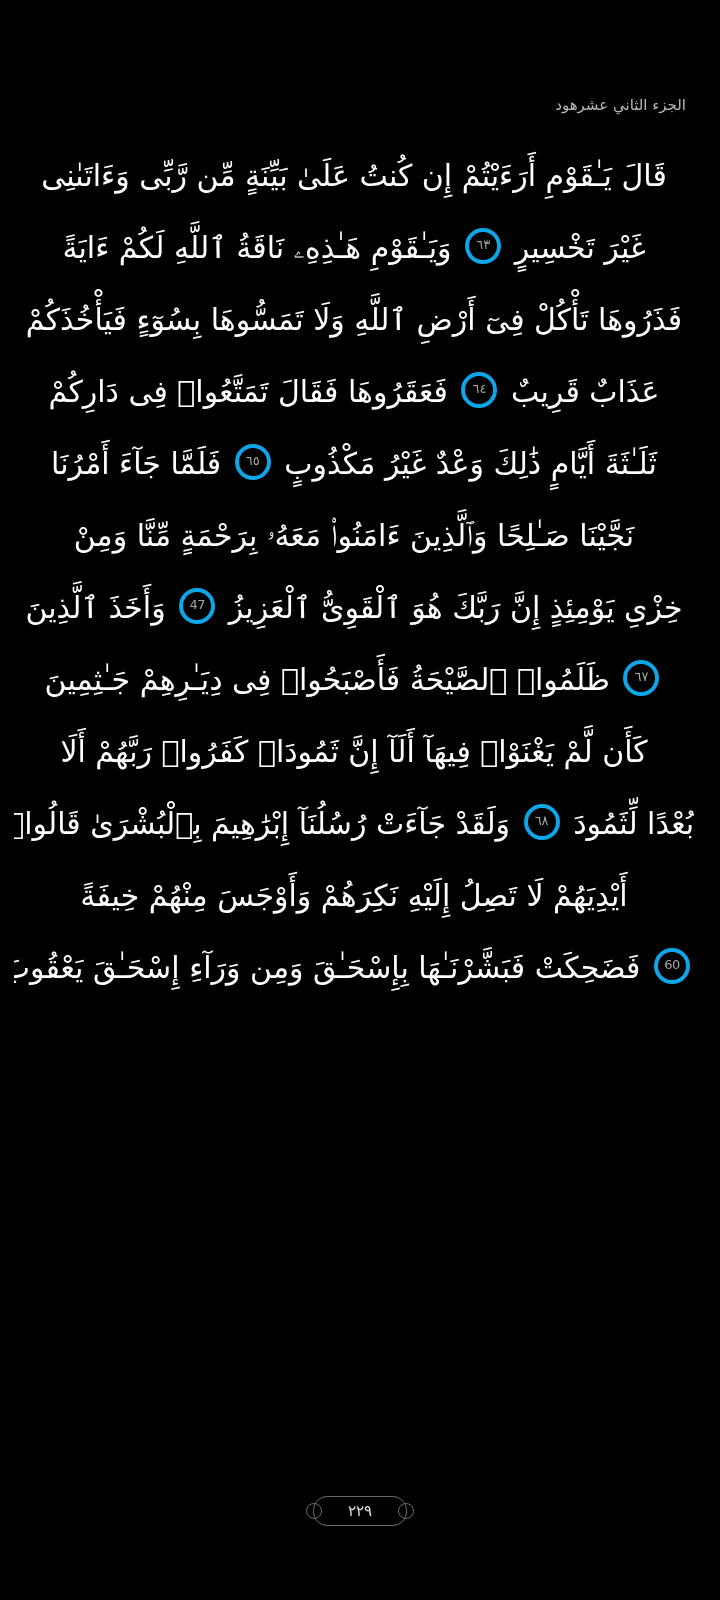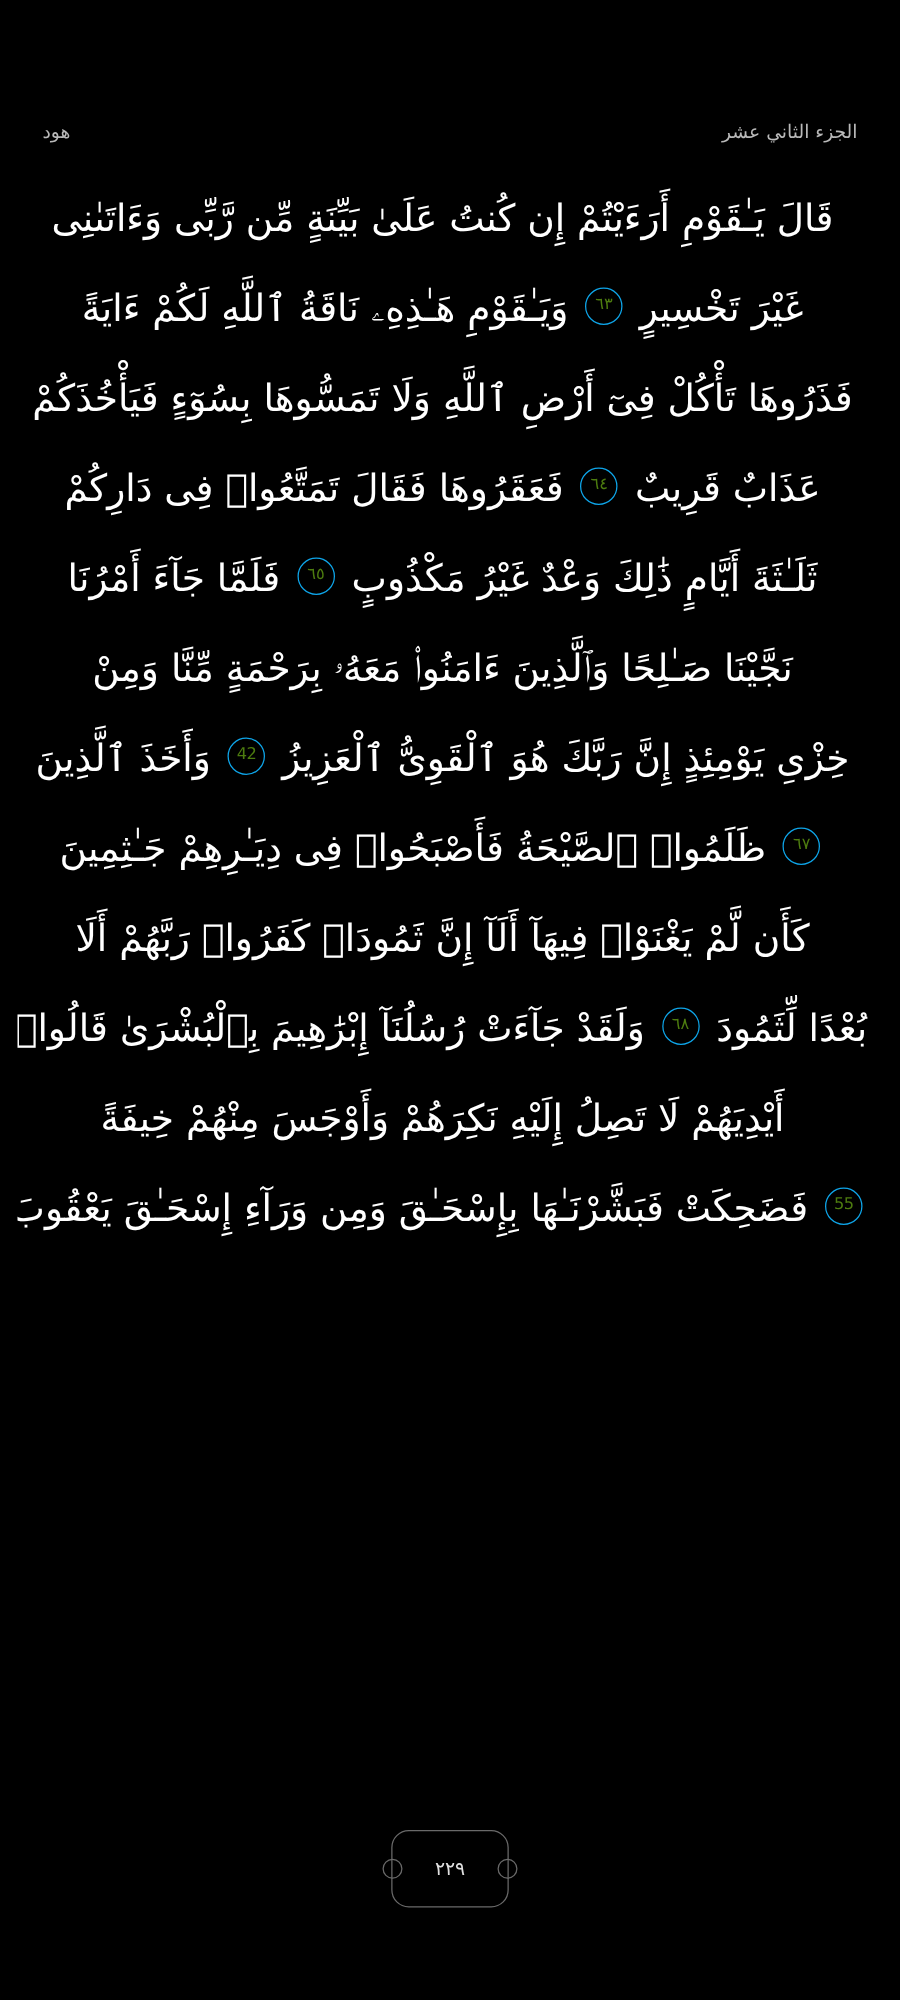--- a/index.html
+++ b/index.html
@@ -23,21 +23,21 @@
     padding: 0;
   }
   .header {
     position: absolute;
     top: 92px;
     left: 0;
     right: 0;
     height: 26px;
     display: flex;
     flex-direction: row-reverse;
-    justify-content: space-between;
+    justify-content: flex-end;
     align-items: center;
     padding: 0 34px;
     box-sizing: border-box;
   }
   .header-item {
     font-family: "DejaVu Sans", "Liberation Sans", sans-serif;
     font-size: 15px;
     color: #b9b9b9;
     letter-spacing: 0.5px;
     white-space: nowrap;
@@ -60,22 +60,22 @@
     text-align: center;
     direction: rtl;
     letter-spacing: -0.5px;
     overflow: hidden;
     text-overflow: clip;
   }
   .marker {
     display: inline-block;
     font-family: "DejaVu Sans", "Liberation Sans", sans-serif;
     font-size: 13px;
-    color: #4d7c0f;
-    border: 1px solid #0ea5e9;
+    color: #a3a3a3;
+    border: 4px solid #0ea5e9;
     border-radius: 50%;
     width: 28px;
     height: 28px;
     line-height: 26px;
     text-align: center;
     vertical-align: middle;
     margin: 4px 4px;
     position: relative;
     top: -4px;
   }
@@ -86,21 +86,21 @@
     right: 0;
     display: flex;
     justify-content: center;
   }
   .page-number {
     font-family: "DejaVu Sans", "Liberation Sans", sans-serif;
     font-size: 15px;
     color: #e0e0e0;
     border: 1px solid #6a6a6a;
     border-radius: 14px;
-    padding: 21px 34px;
+    padding: 5px 34px;
     letter-spacing: 1px;
     position: relative;
     background: #000;
   }
   .page-number::before,
   .page-number::after {
     content: "";
     position: absolute;
     top: 50%;
     width: 14px;
@@ -142,40 +142,40 @@
     <div class="aya-line">
       <span>ثَلَـٰثَةَ أَيَّامٍ ذَٰلِكَ وَعْدٌ غَيْرُ مَكْذُوبٍ</span>
       <span class="marker">٦٥</span>
       <span>فَلَمَّا جَآءَ أَمْرُنَا</span>
     </div>
     <div class="aya-line">
       <span>نَجَّيْنَا صَـٰلِحًا وَٱلَّذِينَ ءَامَنُوا۟ مَعَهُۥ بِرَحْمَةٍ مِّنَّا وَمِنْ</span>
     </div>
     <div class="aya-line">
       <span>خِزْىِ يَوْمِئِذٍ إِنَّ رَبَّكَ هُوَ ٱلْقَوِىُّ ٱلْعَزِيزُ</span>
-      <span class="marker">42</span>
+      <span class="marker">47</span>
       <span>وَأَخَذَ ٱلَّذِينَ</span>
     </div>
     <div class="aya-line">
       <span class="marker">٦٧</span>
       <span>ظَلَمُوا۟ ٱلصَّيْحَةُ فَأَصْبَحُوا۟ فِى دِيَـٰرِهِمْ جَـٰثِمِينَ</span>
     </div>
     <div class="aya-line">
       <span>كَأَن لَّمْ يَغْنَوْا۟ فِيهَآ أَلَآ إِنَّ ثَمُودَا۟ كَفَرُوا۟ رَبَّهُمْ أَلَا</span>
     </div>
     <div class="aya-line">
       <span>بُعْدًا لِّثَمُودَ</span>
       <span class="marker">٦٨</span>
       <span>وَلَقَدْ جَآءَتْ رُسُلُنَآ إِبْرَٰهِيمَ بِٱلْبُشْرَىٰ قَالُوا۟</span>
     </div>
     <div class="aya-line">
       <span>أَيْدِيَهُمْ لَا تَصِلُ إِلَيْهِ نَكِرَهُمْ وَأَوْجَسَ مِنْهُمْ خِيفَةً</span>
     </div>
     <div class="aya-line">
-      <span class="marker">55</span>
+      <span class="marker">60</span>
       <span>فَضَحِكَتْ فَبَشَّرْنَـٰهَا بِإِسْحَـٰقَ وَمِن وَرَآءِ إِسْحَـٰقَ يَعْقُوبَ</span>
     </div>
   </div>
 
   <div class="page-number-wrap">
     <div class="page-number">٢٢٩</div>
   </div>
 
 </div>
 

